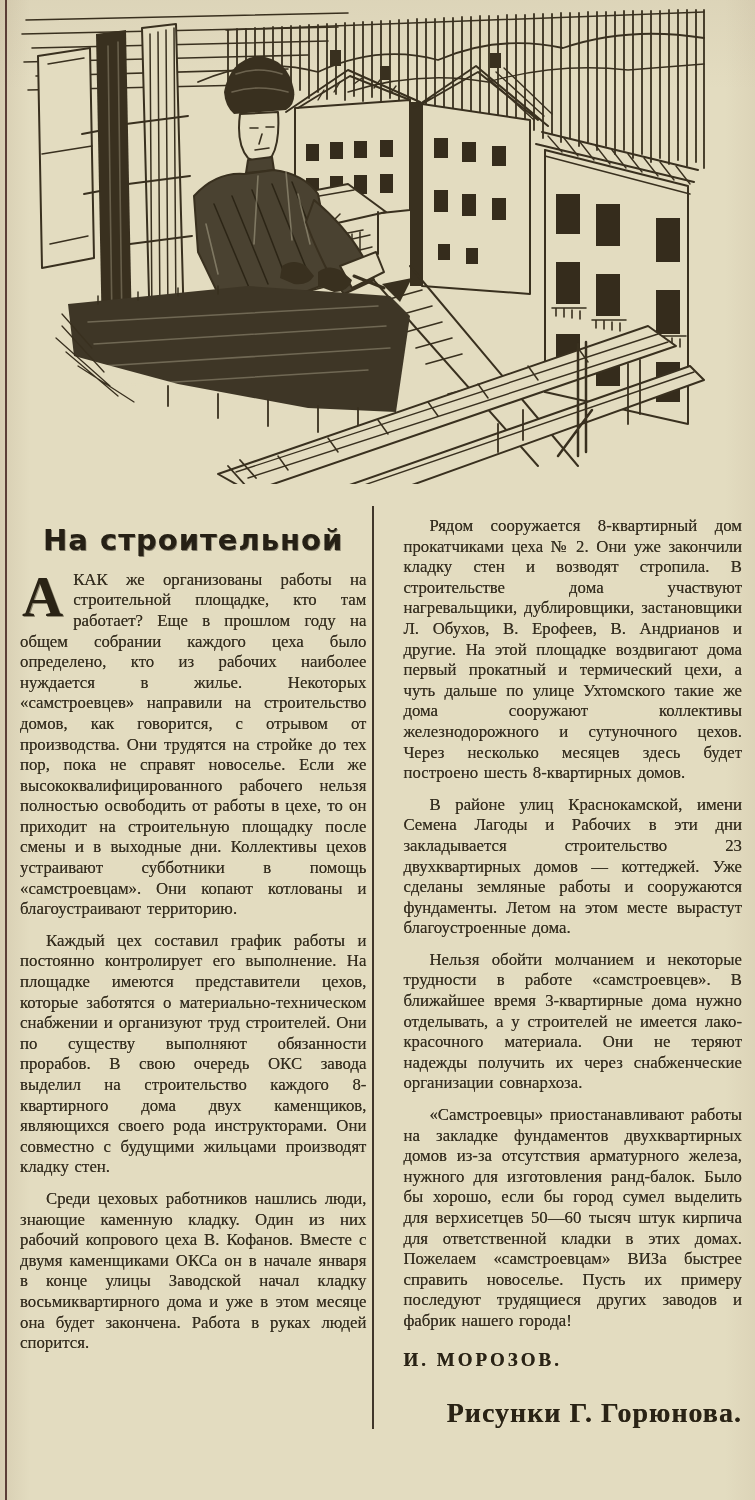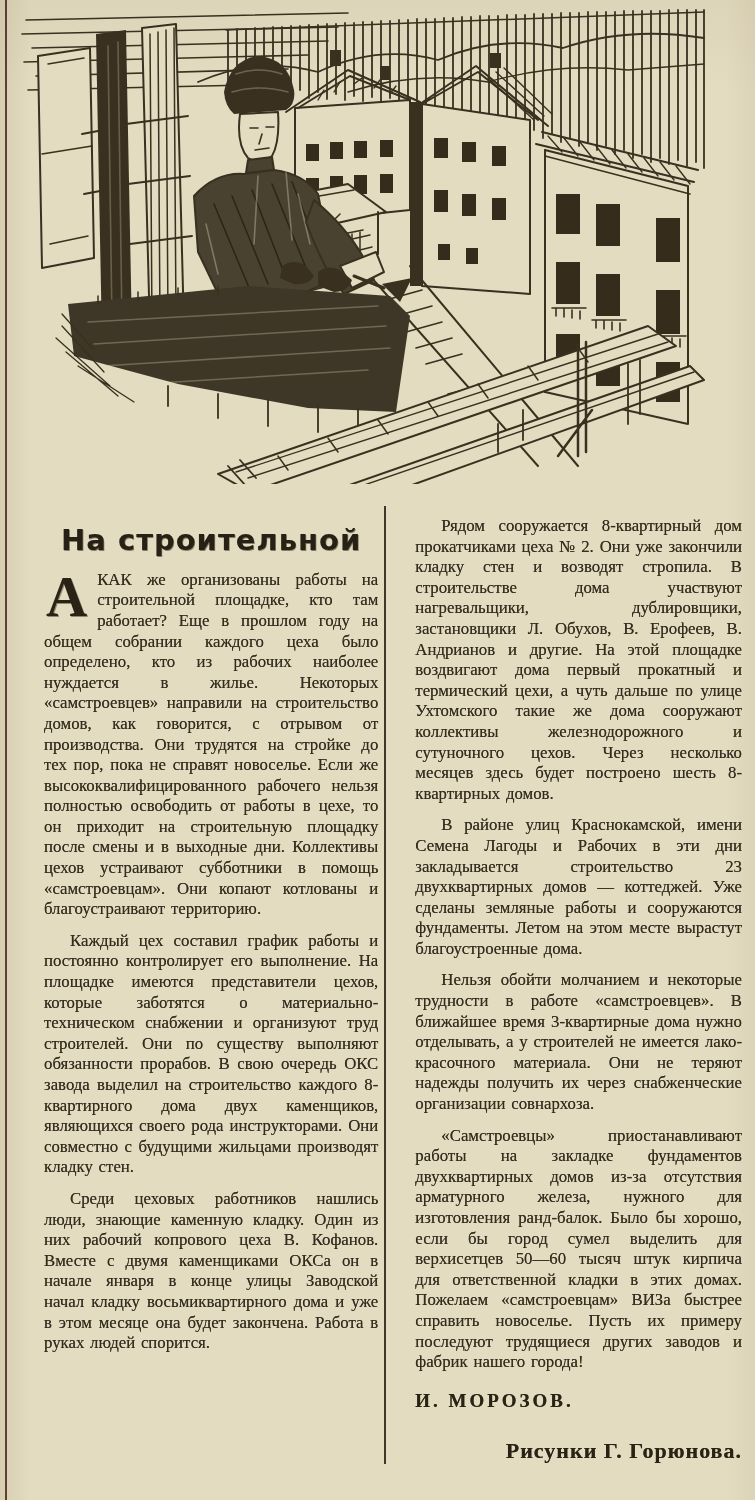--- a/index.html
+++ b/index.html
@@ -10,21 +10,21 @@
       linear-gradient(180deg, rgba(120,95,70,0.06), rgba(120,95,70,0) 6%),
       #e3dcc0;
     font-family:"Liberation Serif", serif;
     color:#342d1f;
   }
   .edge-rule{position:absolute;left:5px;top:0;width:2px;height:1500px;background:#4e2f29;opacity:.9;}
   .illustration{position:absolute;left:18px;top:4px;width:700px;height:480px;margin:0;}
   .illustration svg{display:block;width:700px;height:480px;}
 
   .columns{position:absolute;left:20px;top:506px;width:722px;display:flex;align-items:stretch;}
-  .col-left{width:352px;margin-left:24px;}
+  .col-left{width:352px;}
   .col-right{width:344px;margin-left:6px;border-left:2px solid #40362a;padding-left:29px;padding-top:10px;}
 
   .headline{
     margin:18px 2px 13px;text-align:center;
     font-family:"DejaVu Sans", sans-serif;font-weight:bold;
     font-size:29px;line-height:1.13;letter-spacing:1px;color:#262015;
     text-shadow:0.7px 0.7px 0 rgba(38,32,21,.5);
   }
   .body-p{
     margin:0 0 11px;font-size:16.8px;line-height:20.6px;
@@ -35,21 +35,21 @@
   .dropcap{
     float:left;font-weight:bold;font-size:57px;line-height:44px;
     padding:5px 10px 0 2px;color:#2a2315;
     text-shadow:1px 1px 0 rgba(42,35,21,.45);
   }
   .signature{
     font-weight:bold;font-size:19px;letter-spacing:3px;
     margin:17px 10px 0 0;color:#2a2315;text-shadow:0 0 .4px rgba(42,35,21,.7);
   }
   .credit{
-    text-align:right;font-weight:bold;font-size:22px;letter-spacing:1px;
+    text-align:right;font-weight:bold;font-size:28px;letter-spacing:1px;
     margin:26px 0 0 0;color:#2a2315;text-shadow:0 0 .4px rgba(42,35,21,.7);
   }
 </style>
 </head>
 <body>
 
 <div class="edge-rule"></div>
 
 <figure class="illustration">
   <svg viewBox="0 0 700 480" xmlns="http://www.w3.org/2000/svg">

